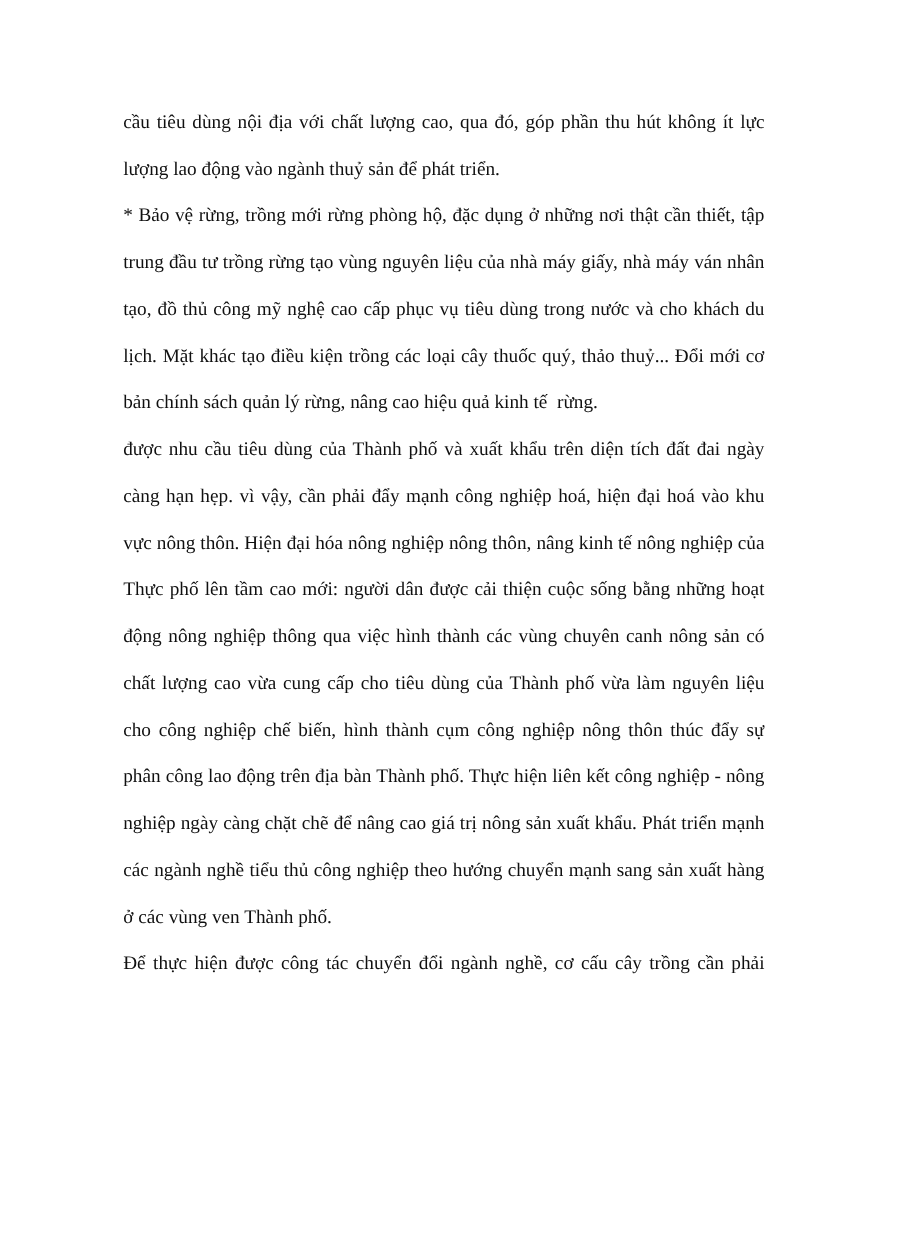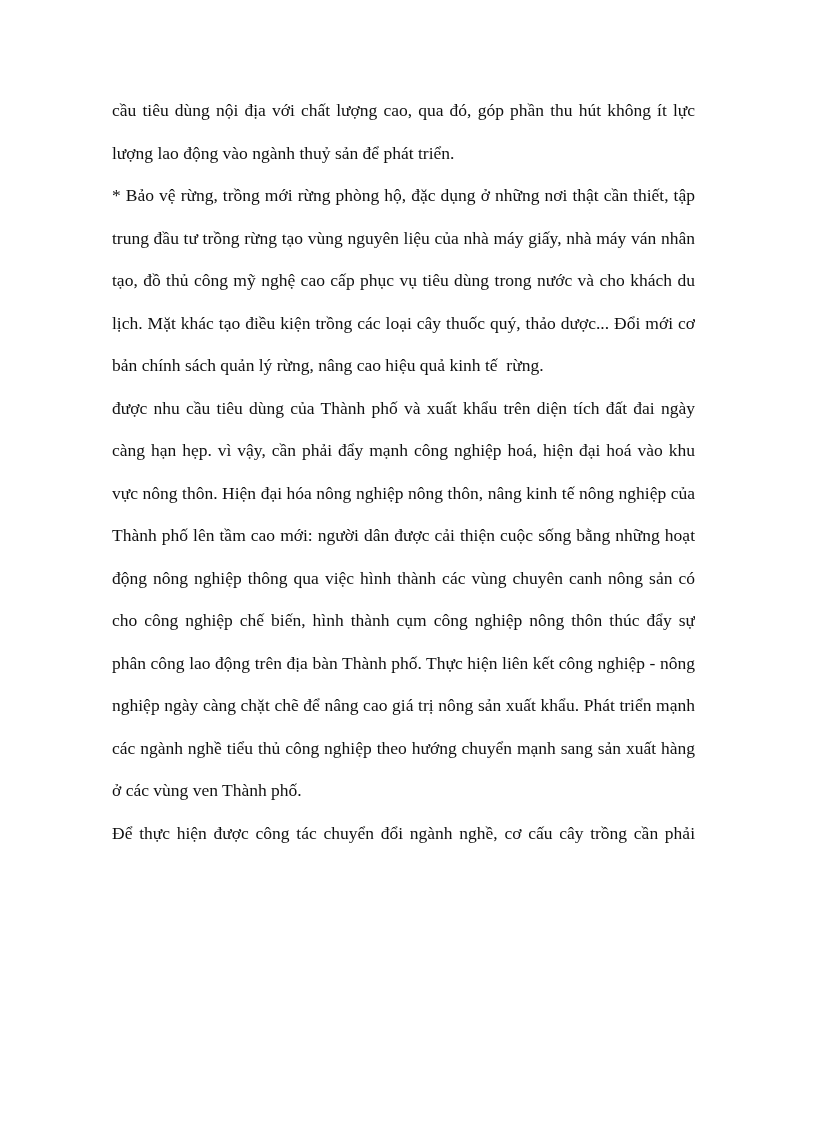--- a/index.html
+++ b/index.html
@@ -42,27 +42,28 @@
 </head>
 <body>
 
 <div class="page" style="background: rgb(255, 255, 255);">
   <div class="text-block" style="color: rgb(16, 16, 16);">
       <div class="text-line justify">cầu tiêu dùng nội địa với chất lượng cao, qua đó, góp phần thu hút không ít lực</div>
       <div class="text-line left">lượng lao động vào ngành thuỷ sản để phát triển.</div>
       <div class="text-line justify">* Bảo vệ rừng, trồng mới rừng phòng hộ, đặc dụng ở những nơi thật cần thiết, tập</div>
       <div class="text-line justify">trung đầu tư trồng rừng tạo vùng nguyên liệu của nhà máy giấy, nhà máy ván nhân</div>
       <div class="text-line justify">tạo, đồ thủ công mỹ nghệ cao cấp phục vụ tiêu dùng trong nước và cho khách du</div>
-      <div class="text-line justify">lịch. Mặt khác tạo điều kiện trồng các loại cây thuốc quý, thảo dược... Đổi mới cơ</div>
+      <div class="text-line justify">lịch. Mặt khác tạo điều kiện trồng các loại cây thuốc quý, thảo thuỷ... Đổi mới cơ</div>
       <div class="text-line left">bản chính sách quản lý rừng, nâng cao hiệu quả kinh tế&nbsp; rừng.</div>
       <div class="text-line justify">được nhu cầu tiêu dùng của Thành phố và xuất khẩu trên diện tích đất đai ngày</div>
       <div class="text-line justify">càng hạn hẹp. vì vậy, cần phải đẩy mạnh công nghiệp hoá, hiện đại hoá vào khu</div>
       <div class="text-line justify">vực nông thôn. Hiện đại hóa nông nghiệp nông thôn, nâng kinh tế nông nghiệp của</div>
-      <div class="text-line justify">Thành phố lên tầm cao mới: người dân được cải thiện cuộc sống bằng những hoạt</div>
+      <div class="text-line justify">Thực phố lên tầm cao mới: người dân được cải thiện cuộc sống bằng những hoạt</div>
       <div class="text-line justify">động nông nghiệp thông qua việc hình thành các vùng chuyên canh nông sản có</div>
+      <div class="text-line justify">chất lượng cao vừa cung cấp cho tiêu dùng của Thành phố vừa làm nguyên liệu</div>
       <div class="text-line justify">cho công nghiệp chế biến, hình thành cụm công nghiệp nông thôn thúc đẩy sự</div>
       <div class="text-line justify">phân công lao động trên địa bàn Thành phố. Thực hiện liên kết công nghiệp - nông</div>
       <div class="text-line justify">nghiệp ngày càng chặt chẽ để nâng cao giá trị nông sản xuất khẩu. Phát triển mạnh</div>
       <div class="text-line justify">các ngành nghề tiểu thủ công nghiệp theo hướng chuyển mạnh sang sản xuất hàng</div>
       <div class="text-line left">ở các vùng ven Thành phố.</div>
       <div class="text-line justify">Để thực hiện được công tác chuyển đổi ngành nghề, cơ cấu cây trồng cần phải</div>
     </div>
 </div>
 
 </body></html>

